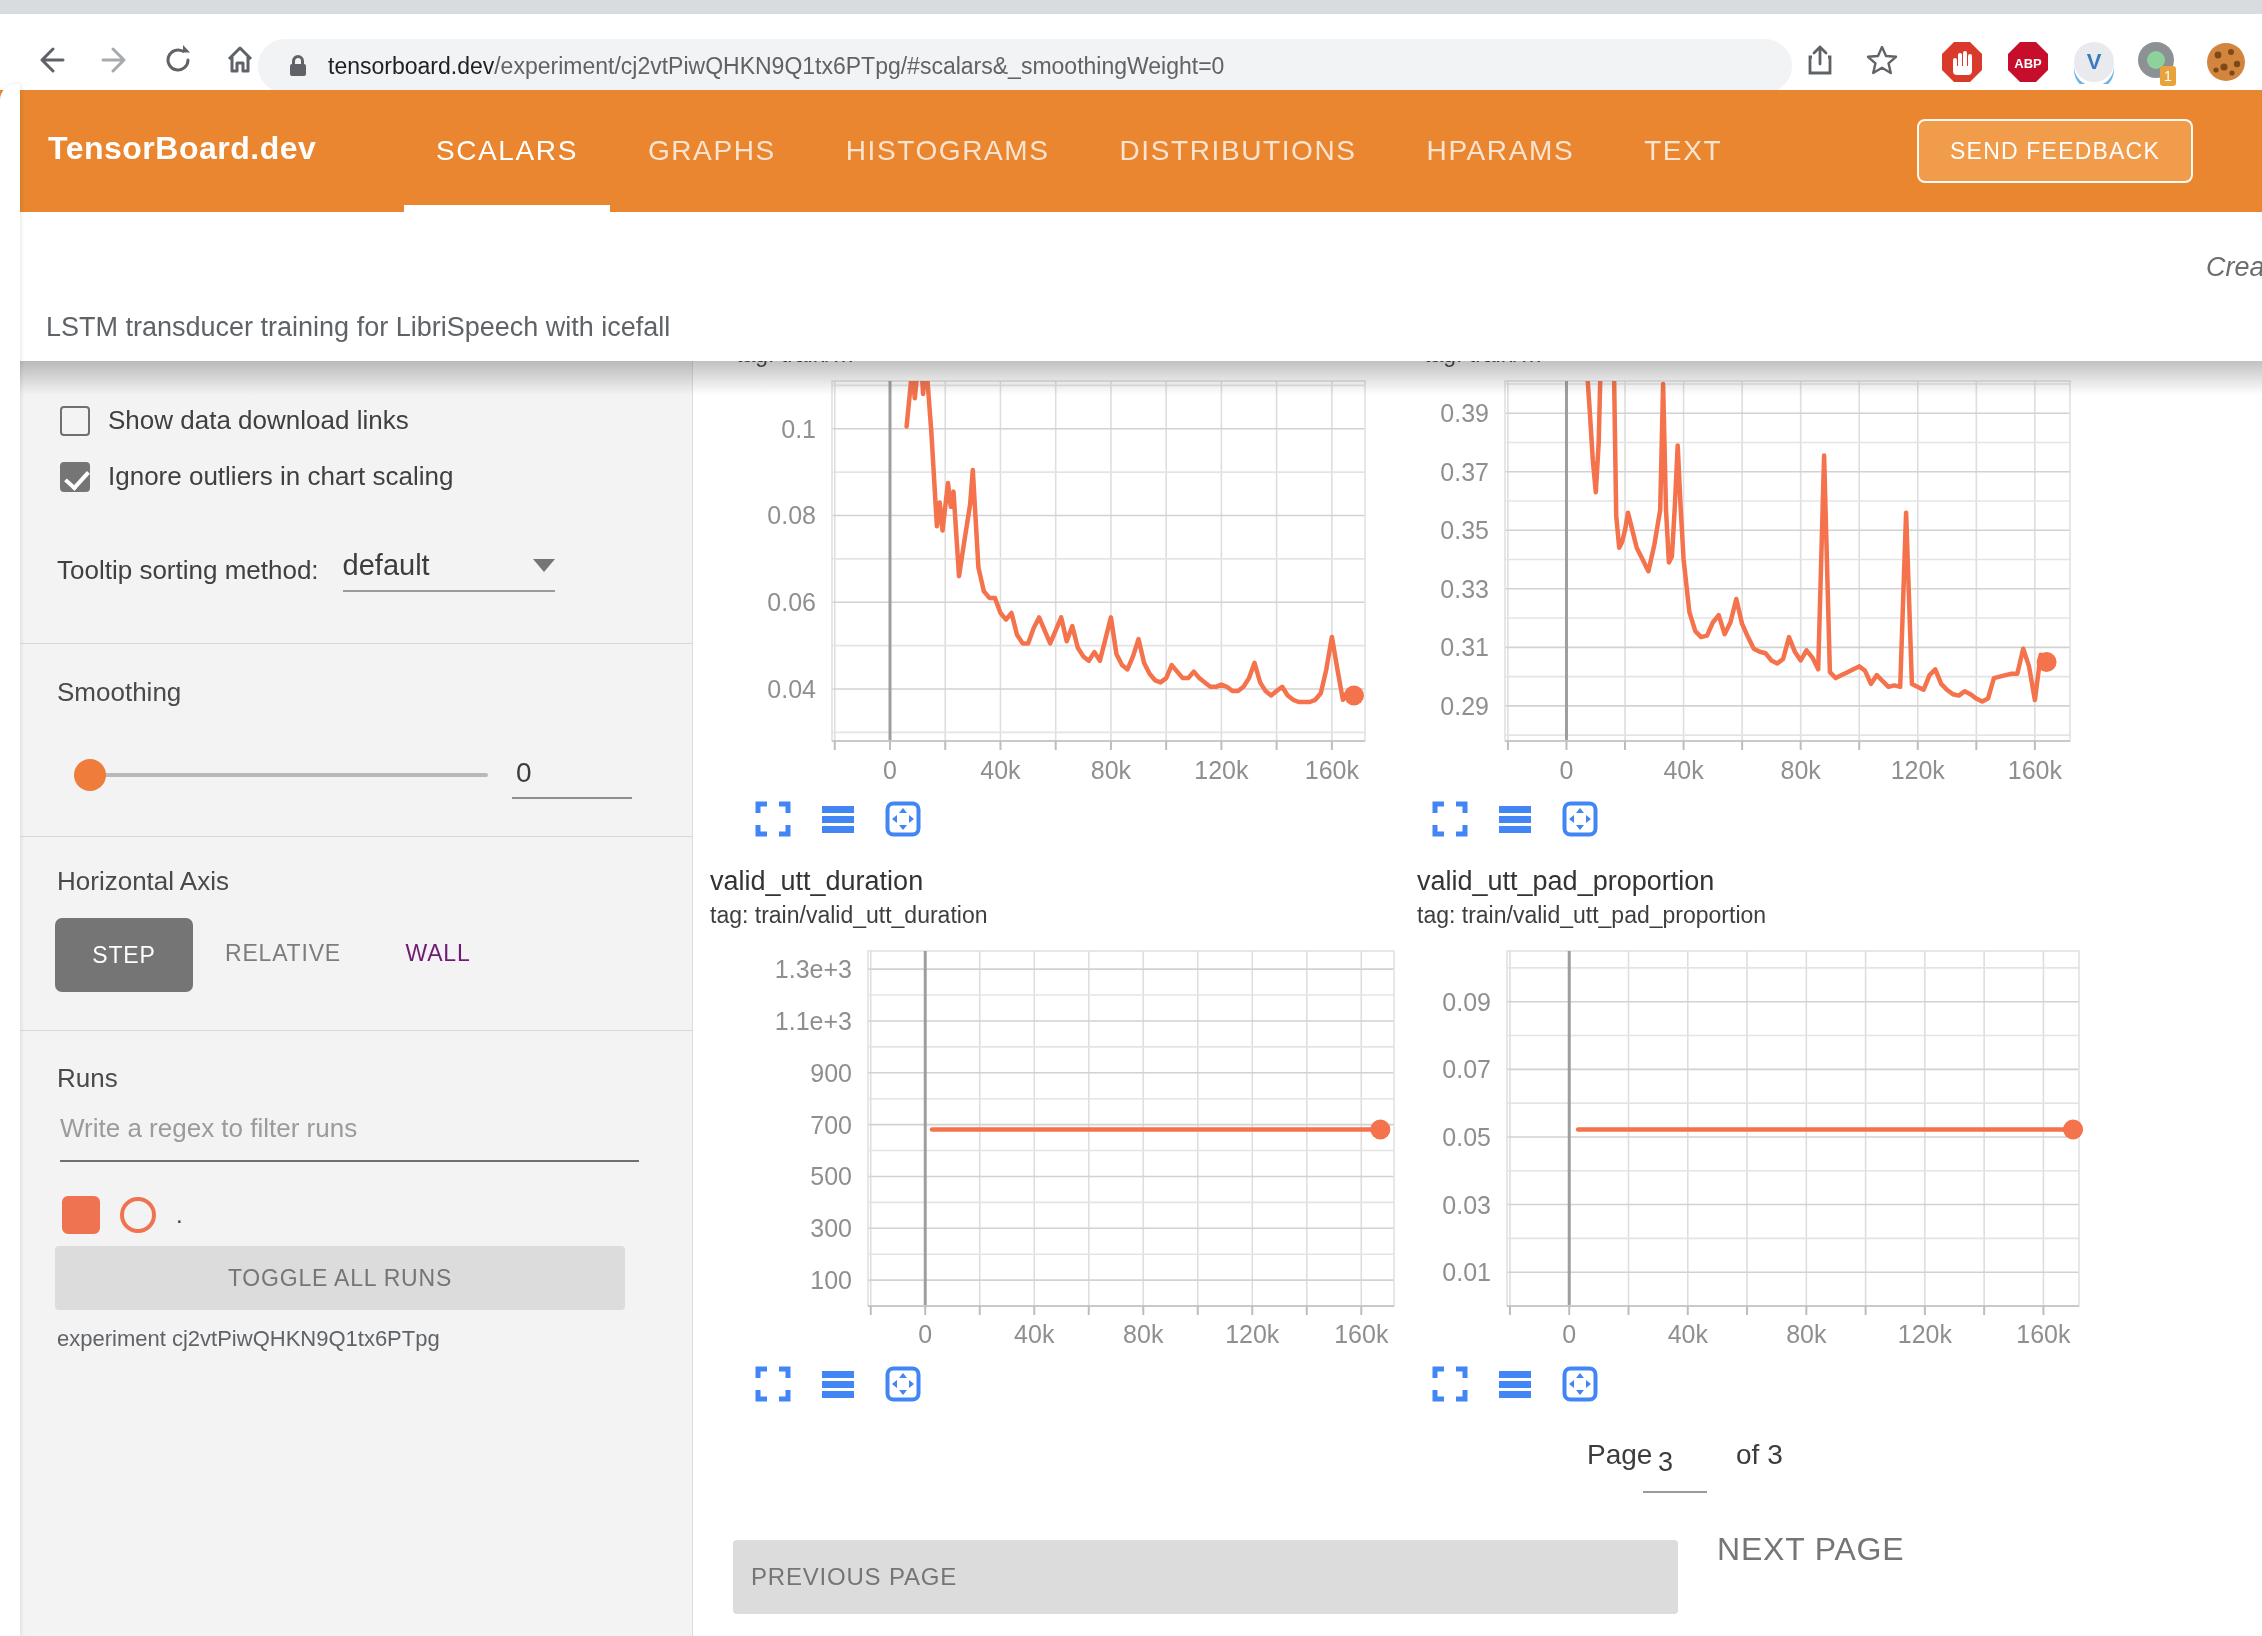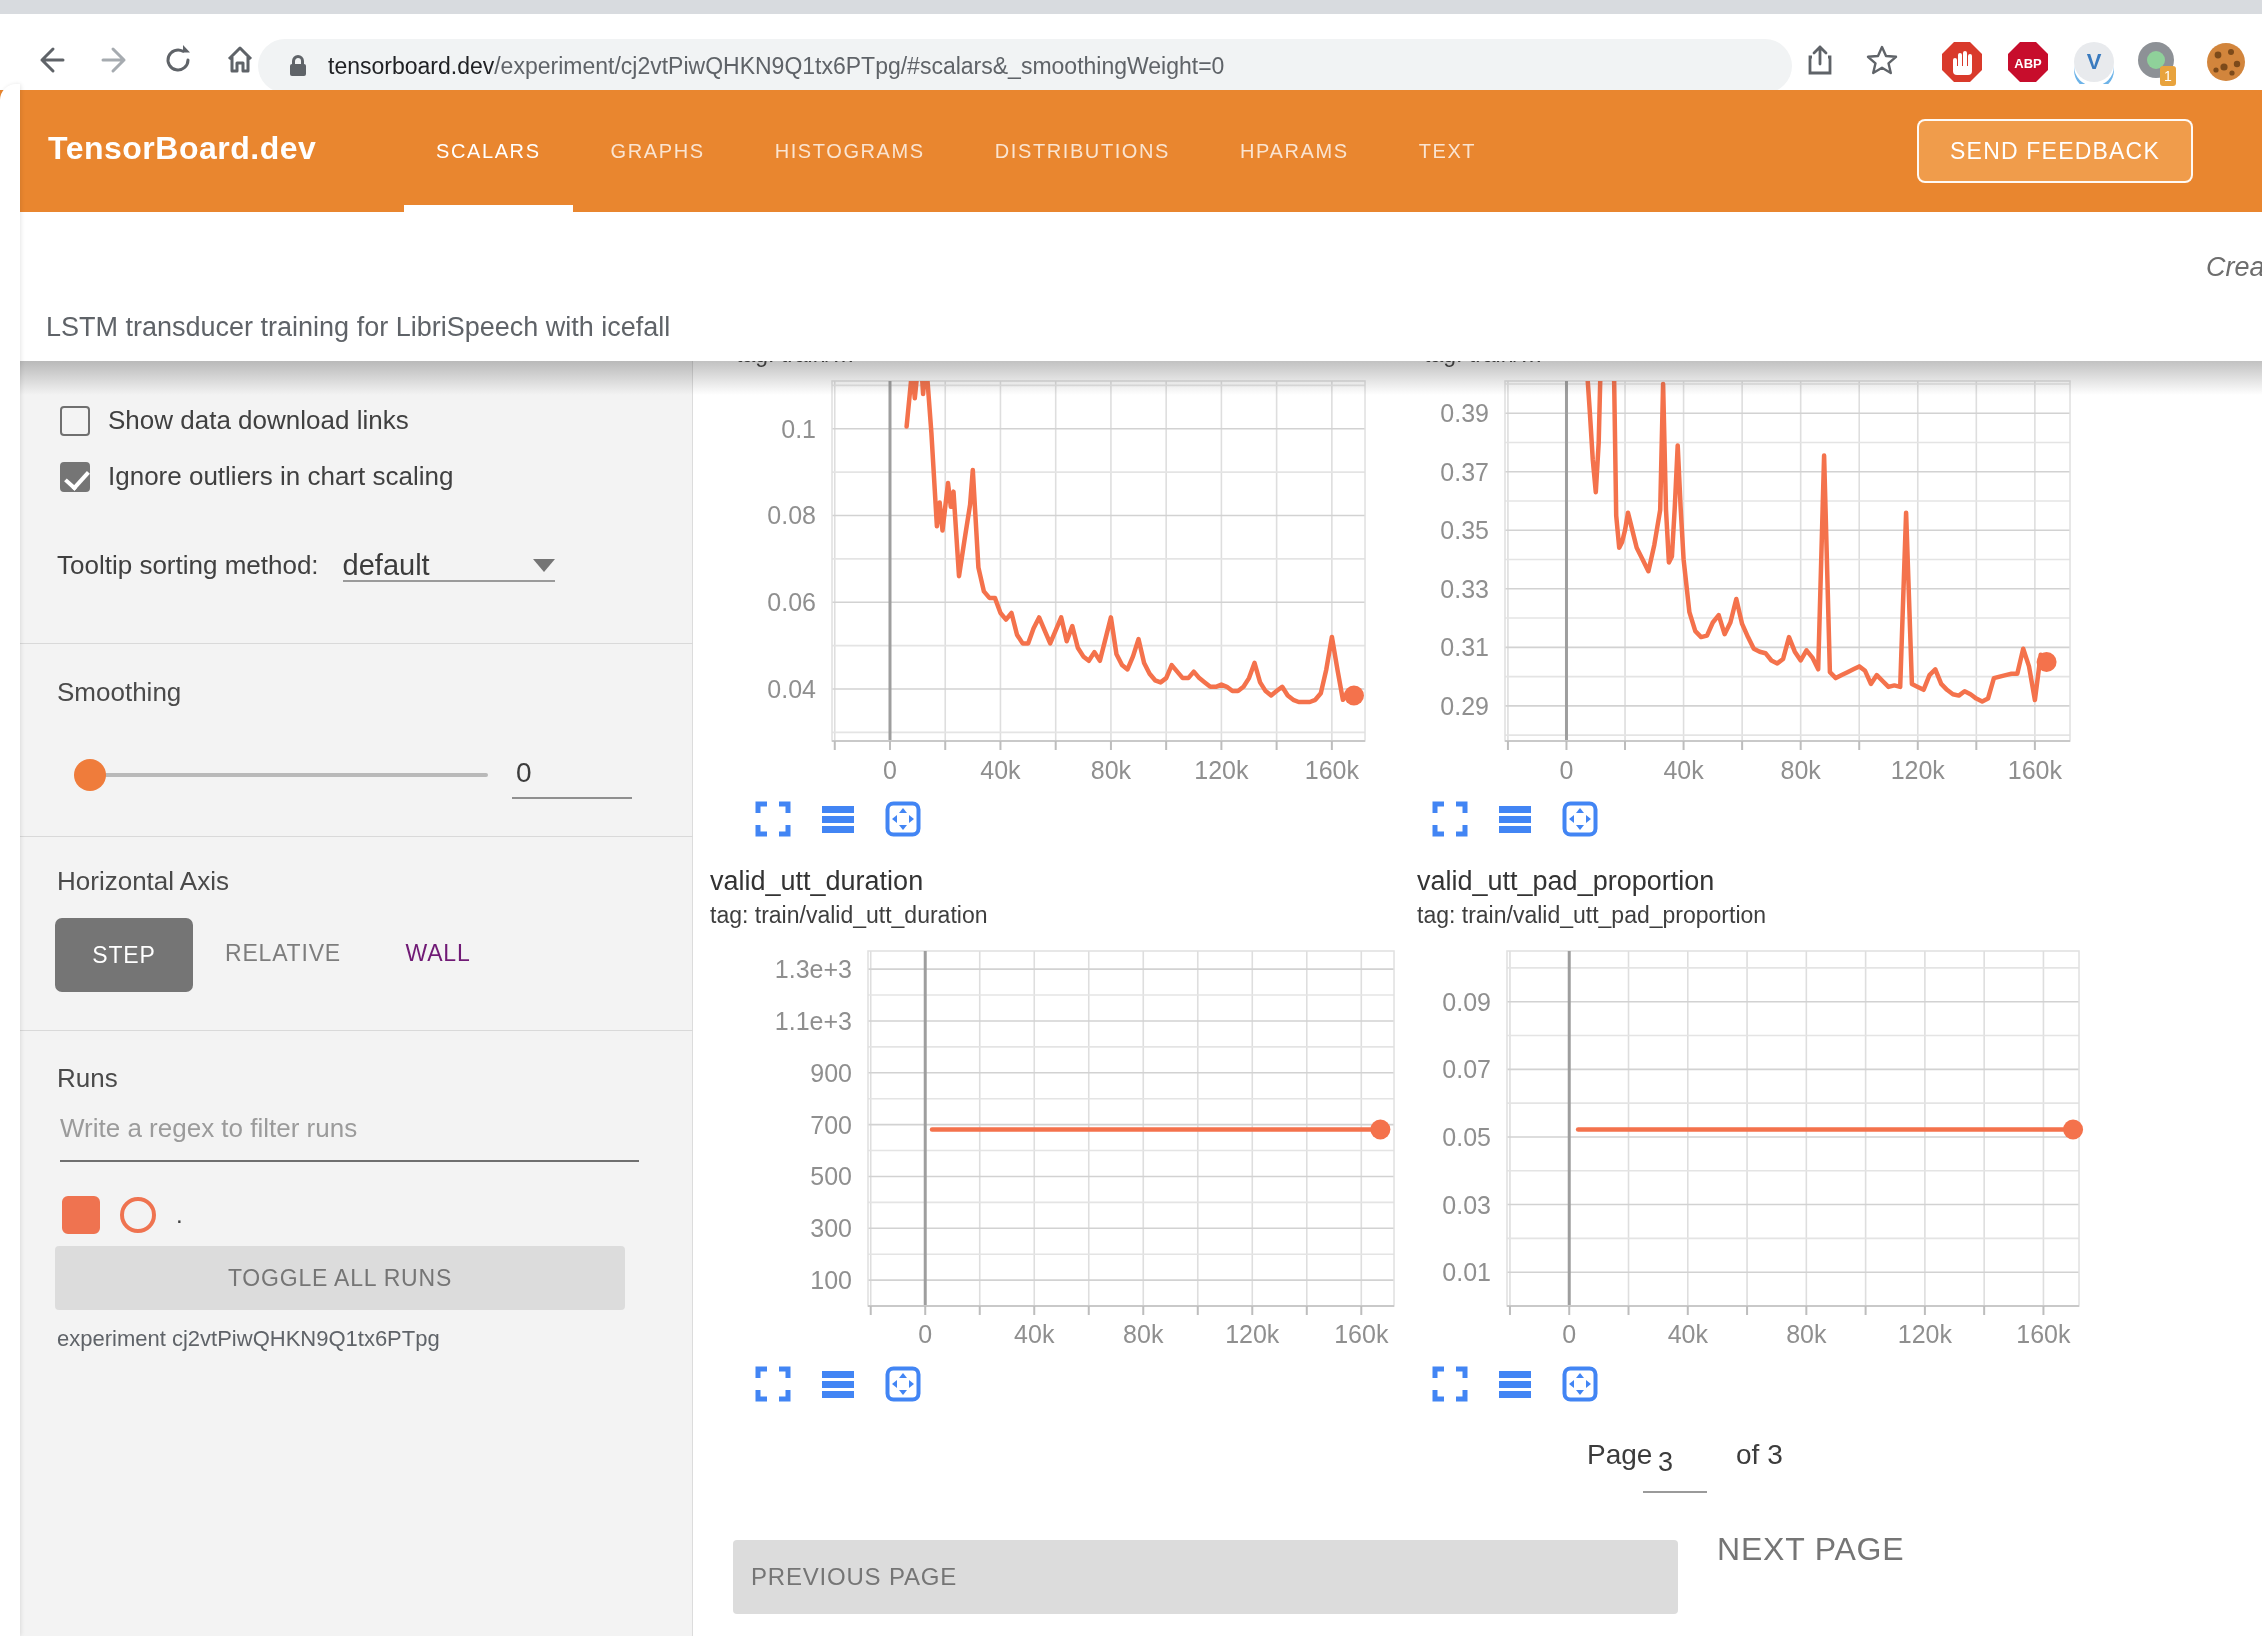--- a/index.html
+++ b/index.html
@@ -12,21 +12,21 @@
   .nav-ico { position:absolute; top:26px; width:40px; height:40px; display:flex; align-items:center; justify-content:center; cursor:pointer; }
   .url-pill { position:absolute; left:258px; top:25px; width:1534px; height:54px; background:#f1f3f4; border-radius:27px; display:flex; align-items:center; }
   .url-text { font-size:23px; color:#202124; white-space:nowrap; overflow:hidden; }
   .url-text .path { color:#5f6368; }
   .ext { position:absolute; top:26px; width:44px; height:44px; }
 
   
   .tb-header { position:absolute; left:0; top:90px; width:2262px; height:122px; background:#e9862f; }
   .tb-logo { position:absolute; left:48px; top:40px; color:#fff; font-size:32px; font-weight:bold; letter-spacing:0.5px; }
   .tb-tabs { position:absolute; left:430px; top:0; height:122px; display:flex; align-items:center; gap:58px; }
-  .tb-tab { color:rgba(255,255,255,0.78); font-size:20px; letter-spacing:1.6px; font-weight:500; height:122px; display:flex; align-items:center; padding:0 6px; position:relative; cursor:pointer; }
+  .tb-tab { color:rgba(255,255,255,0.78); font-size:28px; letter-spacing:1.6px; font-weight:500; height:122px; display:flex; align-items:center; padding:0 6px; position:relative; cursor:pointer; }
   .tb-tab.active { color:#ffffff; }
   .tb-tab.active::after { content:""; position:absolute; left:-26px; right:-26px; bottom:0; height:7px; background:#ffffff; }
   .feedback-btn { position:absolute; right:69px; top:29px; width:276px; height:64px; background:#f09c4b; border:2px solid rgba(255,255,255,0.95); border-radius:8px; color:#fff; font-size:23px; letter-spacing:1.2px; display:flex; align-items:center; justify-content:center; cursor:pointer; }
 
   
   .subheader { position:absolute; left:0; top:212px; width:2262px; height:149px; background:#ffffff; z-index:6; }
   .created-frag { position:absolute; left:2206px; top:40px; font-size:27px; font-style:italic; color:#6d6d6d; white-space:nowrap; }
   .exp-title { position:absolute; left:46px; top:100px; font-size:27px; color:#5f6368; }
   .header-shadow { position:absolute; left:0; top:361px; width:2262px; height:34px; background:linear-gradient(to bottom, rgba(50,50,50,0.30), rgba(50,50,50,0)); z-index:5; pointer-events:none; }
 
@@ -184,21 +184,21 @@
     <div class="sb-label">Show data download links</div>
   </div>
   <div class="sb-row" style="left:60px; top:100px;">
     <div class="cb checked"></div>
     <div class="sb-label">Ignore outliers in chart scaling</div>
   </div>
 
   <div class="sb-row" style="left:57px; top:188px; gap:24px;">
     <div class="sb-label">Tooltip sorting method:</div>
     <div style="position:relative; width:212px;">
-      <div style="display:flex; align-items:center; justify-content:space-between; ">
+      <div style="display:flex; align-items:center; justify-content:space-between; padding-bottom:10px;">
         <span class="dd-value">default</span>
         <span class="dd-caret"></span>
       </div>
       <div style="position:absolute; left:0; right:0; bottom:0; height:2px; background:#9a9a9a;"></div>
     </div>
   </div>
 
   <div class="divider" style="top:282px;"></div>
 
   <div class="sb-h" style="position:absolute; left:57px; top:316px;">Smoothing</div>

